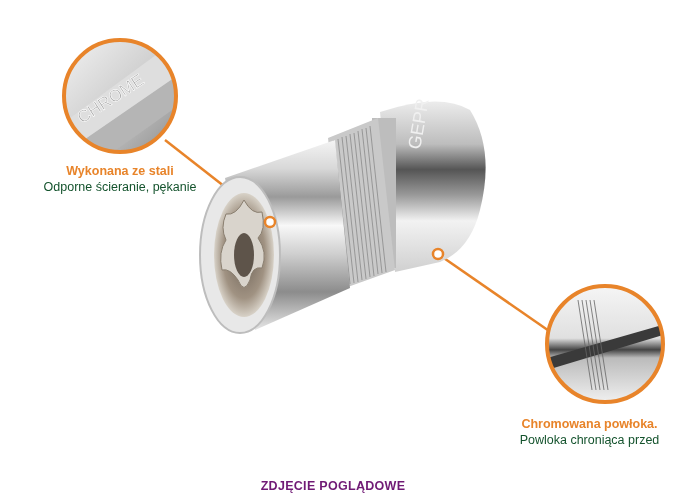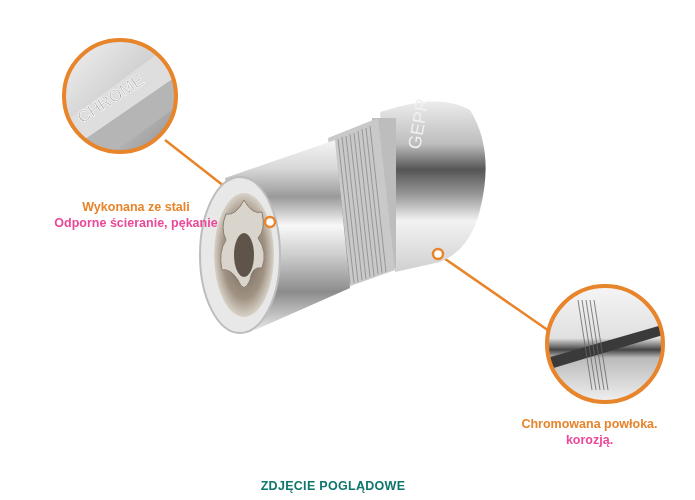--- a/index.html
+++ b/index.html
@@ -1,20 +1,20 @@
 <!DOCTYPE html>
 <html><head>
   <meta charset="utf-8">
   <style>
     html, body { margin:0; padding:0; background:#ffffff; }
     body { width:695px; height:500px; position:relative; overflow:hidden; font-family:"Liberation Sans", sans-serif; }
     .callout-text { position:absolute; text-align:center; font-family:"Liberation Sans", sans-serif; font-size:12.5px; line-height:16px; }
     .callout-title { color:#e8842a; font-weight:bold; display:block; }
-    .callout-body { color:#ec4899; display:block;font-weight:bold; }
-    .caption { position:absolute; left:0; width:666px; top:479px; text-align:center; color:#0f766e; font-weight:bold; font-size:12.5px; letter-spacing:0.3px; }
+    .callout-body { color:#14532d; display:block; }
+    .caption { position:absolute; left:0; width:666px; top:479px; text-align:center; color:#701a75; font-weight:bold; font-size:12.5px; letter-spacing:0.3px; }
     svg { position:absolute; left:0; top:0; }
   </style>
 </head>
 <body>
 
 <svg width="695" height="500" viewBox="0 0 695 500">
   <defs>
     <linearGradient id="chromeV" x1="0" y1="0" x2="0" y2="1">
       <stop offset="0" stop-color="#f4f4f4"></stop>
       <stop offset="0.15" stop-color="#d8d8d8"></stop>
@@ -112,23 +112,23 @@
         <line x1="594" y1="300" x2="608" y2="390"></line>
       </g>
     </g>
     <circle cx="605" cy="344" r="58" fill="none" stroke="#e8842a" stroke-width="4"></circle>
   </g>
 
   <circle cx="270" cy="222" r="5" fill="#ffffff" stroke="#e8842a" stroke-width="2.5"></circle>
   <circle cx="438" cy="254" r="5" fill="#ffffff" stroke="#e8842a" stroke-width="2.5"></circle>
 </svg>
 
-<div class="callout-text" style="left:36px; top:163px; width:200px;margin-top:36px;">
+<div class="callout-text" style="left:20px; top:163px; width:200px;">
   <span class="callout-title">Wykonana ze stali</span>
   <span class="callout-body">Odporne ścieranie, pękanie</span>
 </div>
 
 <div class="callout-text" style="left:492px; top:416px; width:195px;">
   <span class="callout-title">Chromowana powłoka.</span>
-  <span class="callout-body">korozją.</span>
+  <span class="callout-body">Powloka chroniąca przed</span>
 </div>
 
 <div class="caption">ZDJĘCIE POGLĄDOWE</div>
 
 </body></html>

